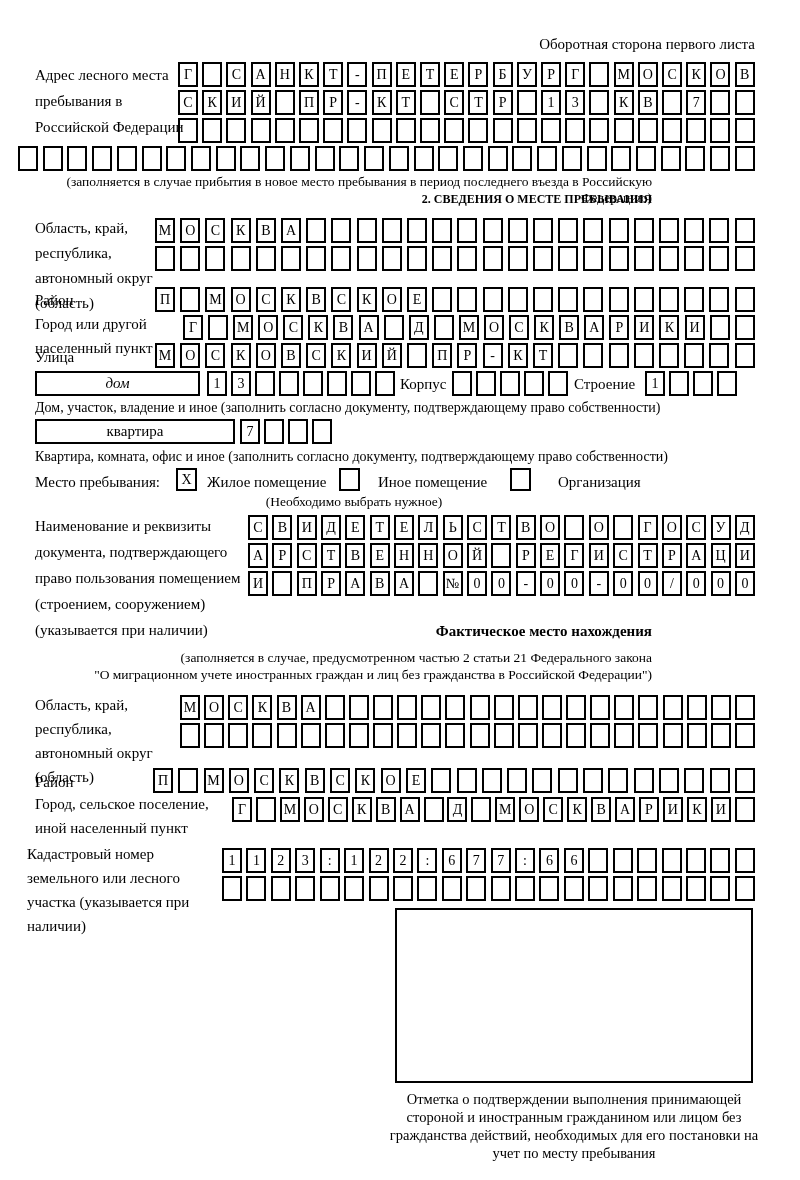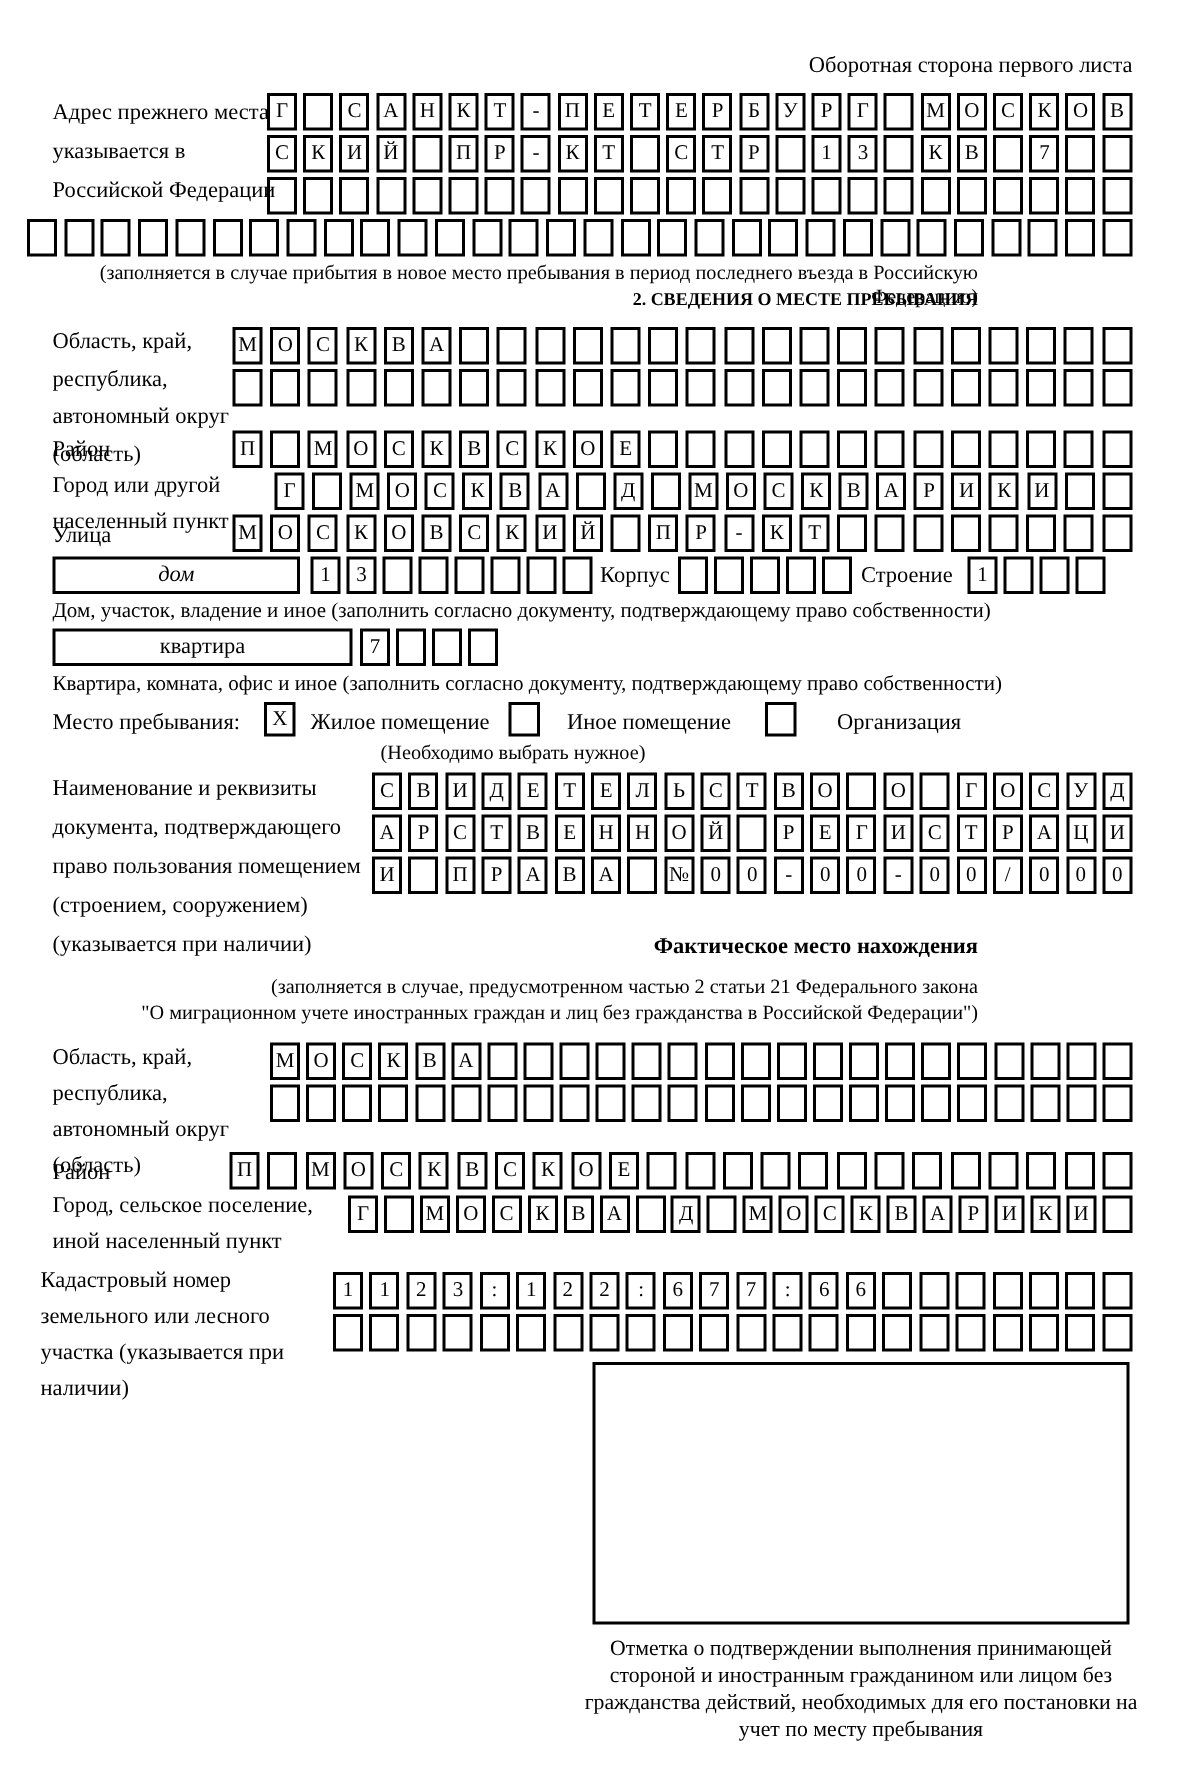--- a/index.html
+++ b/index.html
@@ -18,21 +18,21 @@
         display:flex;align-items:center;justify-content:center;font-size:15px;}
   .cb{position:absolute;width:21px;height:23px;border:2px solid #000;box-sizing:border-box;
         display:flex;align-items:center;justify-content:center;font-size:14px;}
   .stamp{position:absolute;border:2px solid #000;box-sizing:border-box;background:#fff;}
 </style>
 </head>
 <body>
 
 <div class="abs lbl" style="top:32px;right:45px;">Оборотная сторона первого листа</div>
 
-<div class="abs lbl" style="left:35px;top:62px;width:150px;line-height:26px;">Адрес прежнего места указывается в Российской Федерации</div>
+<div class="abs lbl" style="left:35px;top:62px;width:150px;line-height:26px;">Адрес лесного места пребывания в Российской Федерации</div>
 <div class="cellrow" style="left:178px;top:62px;width:577px;">
     <span class="cell">Г</span>
     <span class="cell"></span>
     <span class="cell">С</span>
     <span class="cell">А</span>
     <span class="cell">Н</span>
     <span class="cell">К</span>
     <span class="cell">Т</span>
     <span class="cell">-</span>
     <span class="cell">П</span>
@@ -314,21 +314,21 @@
   </div>
 <div class="abs" style="left:35px;top:449px;font-size:14px;">Квартира, комната, офис и иное (заполнить согласно документу, подтверждающему право собственности)</div>
 
 <div class="abs lbl" style="left:35px;top:470px;">Место пребывания:</div>
 <div class="cb" style="left:176px;top:468px;">X</div>
 <div class="abs lbl" style="left:207px;top:470px;text-align:center;">Жилое помещение</div>
 <div class="cb" style="left:339px;top:468px;"></div>
 <div class="abs lbl" style="left:378px;top:470px;">Иное помещение</div>
 <div class="cb" style="left:510px;top:468px;"></div>
 <div class="abs lbl" style="left:558px;top:470px;">Организация</div>
-<div class="abs note" style="left:157px;top:494px;width:370px;text-align:center;">(Необходимо выбрать нужное)</div>
+<div class="abs note" style="left:169px;top:494px;width:370px;text-align:center;">(Необходимо выбрать нужное)</div>
 
 <div class="abs lbl" style="left:35px;top:513px;width:220px;line-height:26px;">Наименование и реквизиты документа, подтверждающего право пользования помещением (строением, сооружением) (указывается при наличии)</div>
 <div class="cellrow" style="left:248px;top:515px;width:507px;">
     <span class="cell">С</span>
     <span class="cell">В</span>
     <span class="cell">И</span>
     <span class="cell">Д</span>
     <span class="cell">Е</span>
     <span class="cell">Т</span>
     <span class="cell">Е</span>

